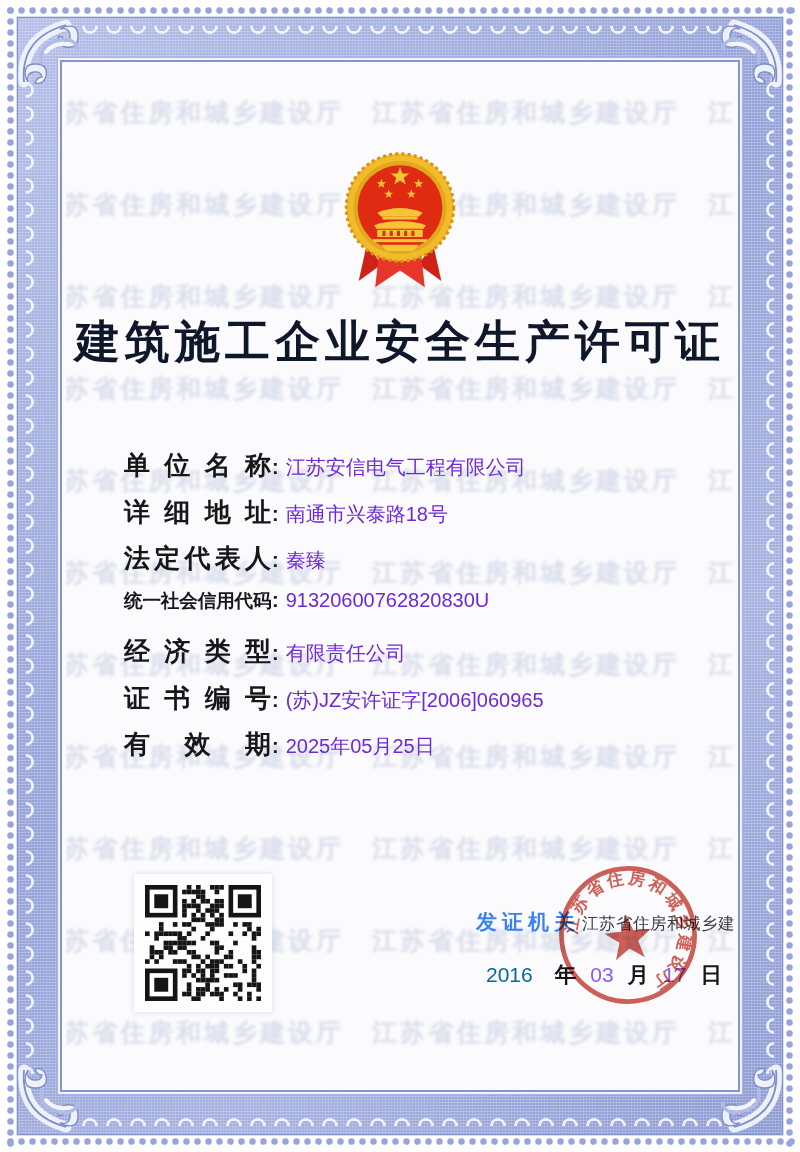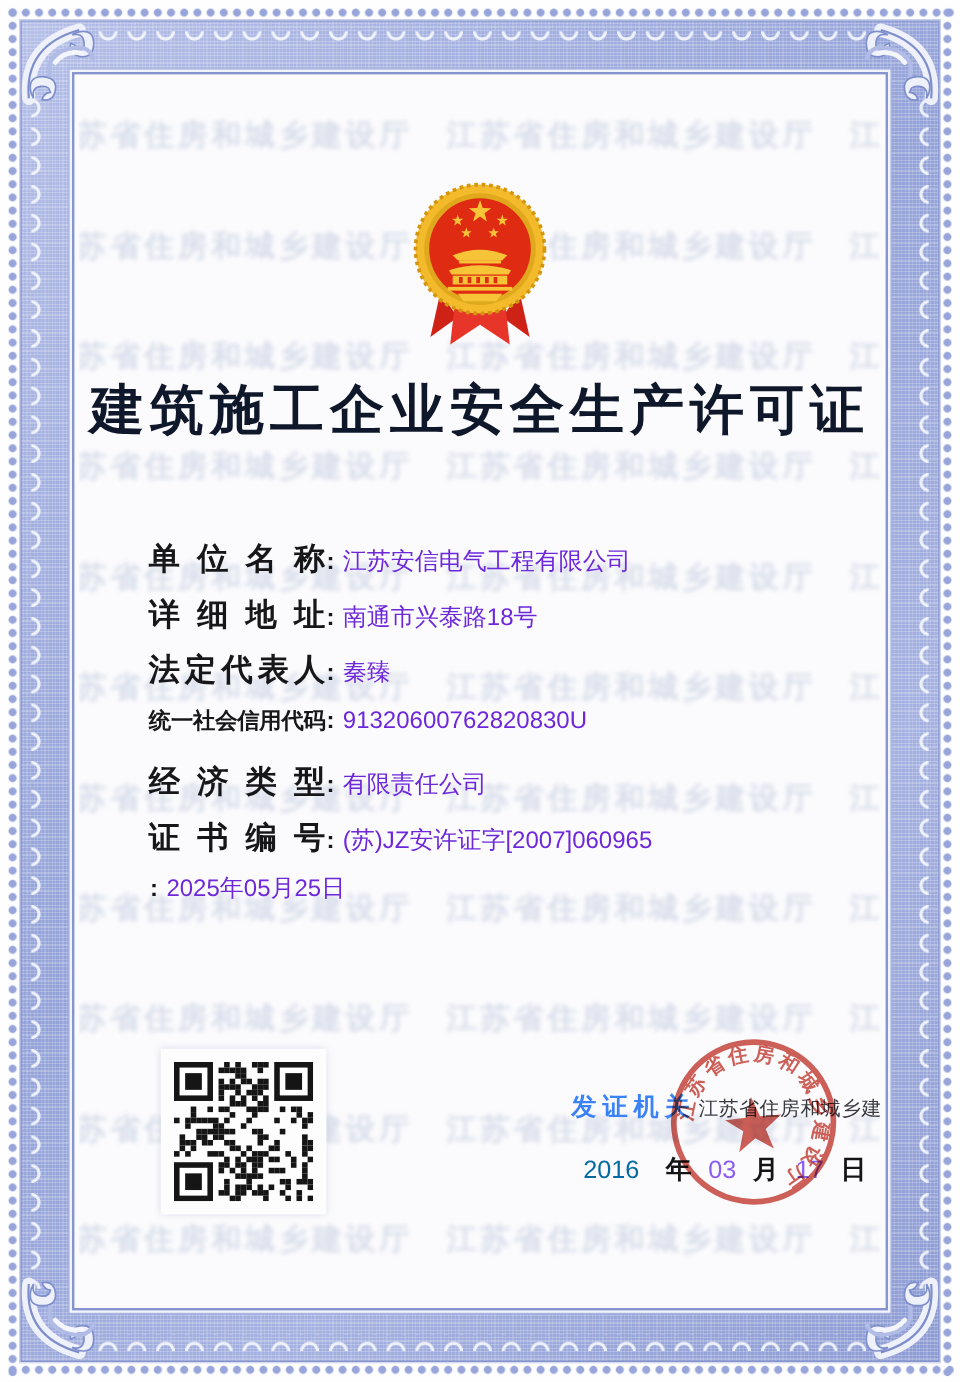--- a/index.html
+++ b/index.html
@@ -159,23 +159,24 @@
         <span class="f-value">91320600762820830U</span>
       </div>
       <div class="f-row">
         <span class="f-label">经济类型</span>
           <span class="f-colon">:</span>
         <span class="f-value">有限责任公司</span>
       </div>
       <div class="f-row">
         <span class="f-label">证书编号</span>
           <span class="f-colon">:</span>
-        <span class="f-value">(苏)JZ安许证字[2007]060965</span>
-      </div>
-      <div class="f-row">
+        <span class="f-value">(苏)JZ安许证字[2006]060965</span>
+      </div>
+      <div class="f-row">
+        <span class="f-label">有效期</span>
           <span class="f-colon">:</span>
         <span class="f-value">2025年05月25日</span>
       </div>
     </div>
 
     <div class="qr-box">
       <svg width="116" height="116" viewBox="0 0 114.99999999999999 114.99999999999999">
           <rect x="0" y="0" width="32.199999999999996" height="32.199999999999996" fill="#151515"></rect>
           <rect x="4.6" y="4.6" width="23" height="23" fill="#ffffff"></rect>
           <rect x="9.2" y="9.2" width="13.799999999999999" height="13.799999999999999" fill="#151515"></rect>

